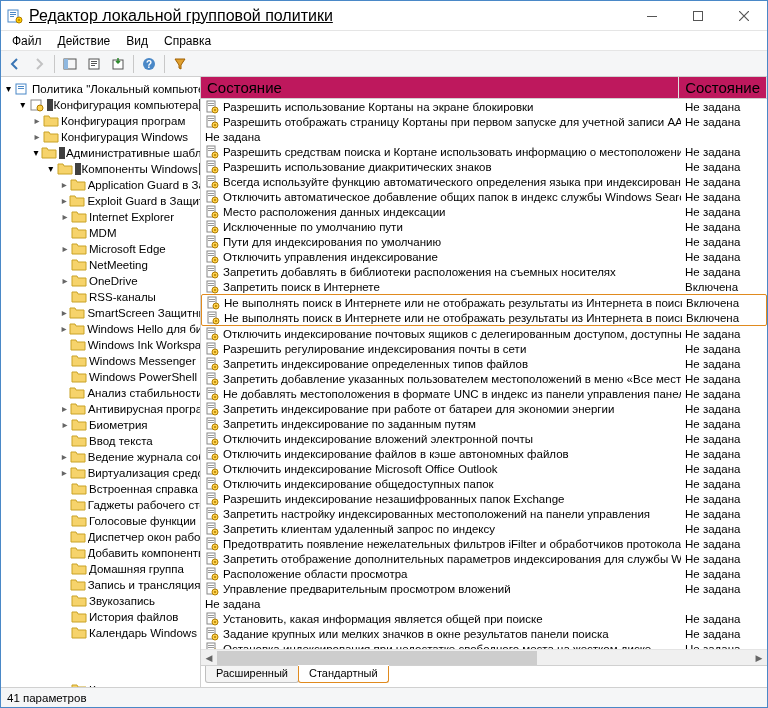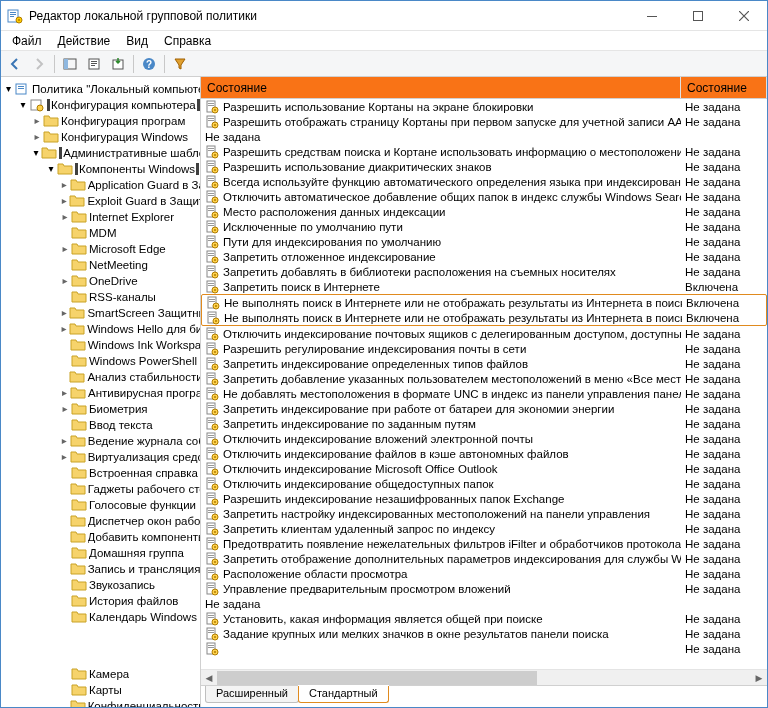--- a/index.html
+++ b/index.html
@@ -1,37 +1,37 @@
 <!DOCTYPE html>
 <html><head>
 <meta charset="utf-8">
 <style>
   * { box-sizing: border-box; }
   html, body { margin:0; padding:0; font-family: "Segoe UI", Tahoma, sans-serif; font-size:12px; color:#000; }
   .window { width:768px; height:708px; border:1px solid #4a88c7; display:flex; flex-direction:column; background:#fff; position:relative; overflow:hidden;}
   .titlebar { height:30px; display:flex; align-items:center; padding:0 0 0 6px; background:#fff; border-bottom:1px solid #e5e5e5;}
   .titlebar .icon { width:16px; height:16px; margin-right:6px; }
-  .titlebar .title { flex:1; font-size:12px; }
+  .titlebar .title { flex:1; font-size:16px;text-decoration:underline; }
   .win-controls { display:flex; }
   .win-btn { width:46px; height:30px; display:flex; align-items:center; justify-content:center; color:#555;}
   .menubar { height:20px; display:flex; align-items:center; padding:0 4px; border-bottom:1px solid #e5e5e5; gap:2px;}
   .menubar .menuitem { padding:1px 7px; }
   .toolbar { height:26px; display:flex; align-items:center; padding:0 3px; border-bottom:1px solid #d0d0d0; background:#f5f6f7; gap:2px;}
   .tbtn { width:22px; height:22px; display:flex; align-items:center; justify-content:center; border:1px solid transparent; border-radius:2px;}
   .tb-sep { width:1px; height:18px; background:#c8c8c8; margin:0 2px;}
   .body { flex:1; display:flex; min-height:0; }
   .tree { width:200px; border-right:1px solid #d0d0d0; overflow:hidden; padding:4px 0 2px 2px; position:relative; white-space:nowrap;}
   .tree-row { display:flex; align-items:center; height:16px; font-size:11.5px; }
   .tree-row .chev { width:12px; text-align:center; color:#666; font-size:10px; line-height:1;}
   .tree-row .chev.open { color:#000; }
   .tree-row .folder { width:16px; height:14px; margin-right:2px; flex-shrink:0;}
   .tree-row .label { overflow:hidden; text-overflow:clip; }
-  .hl { border:3px solid #404040; padding:0 1px; border-radius:2px; }
+  .hl { border:6px solid #404040; padding:0 1px; border-radius:2px; }
   .right { flex:1; display:flex; flex-direction:column; min-width:0;}
-  .list-header { height:22px; display:flex; align-items:center; border-bottom:1px solid #d0d0d0; font-size:12px; background:#f97316;}
+  .list-header { height:22px; display:flex; align-items:center; border-bottom:1px solid #d0d0d0; font-size:15px; background:#be185d;}
   .list-header .col { padding:0 6px; border-right:1px solid #e0e0e0; height:100%; display:flex; align-items:center;}
   .col-state1 { width:480px; }
   .col-state2 { flex:1; }
   .list { flex:1; overflow:auto; position:relative;}
   .list-row { height:15px; display:flex; align-items:center; font-size:11.5px; }
   .list-row .cell1 { width:480px; padding-left:4px; display:flex; align-items:center; overflow:hidden; white-space:nowrap;}
   .list-row .cell1 .sicon { width:14px; height:14px; margin-right:4px; flex-shrink:0;}
   .list-row .cell2 { flex:1; padding-left:4px; overflow:hidden; white-space:nowrap;}
   .hl-box { border:1px solid #e08a1e; border-radius:2px; }
   .tabs { height:22px; border-top:1px solid #d0d0d0; display:flex; align-items:flex-start; padding-left:4px; background:#fff;}
@@ -285,20 +285,29 @@
         </div>
         <div class="tree-row" style="padding-left: 56px;">
           <span class="chev"></span>
           <span class="folder">
             <svg width="16" height="14" viewBox="0 0 16 14">
               <path d="M1 3 L1 12 L15 12 L15 4 L7 4 L6 2 L1 2 Z" fill="#f6d36b" stroke="#c9a227"></path>
             </svg>
           </span>
           <span class="label">Windows Ink Workspace</span>
         </div>
+        <div class="tree-row" style="padding-left: 56px;">
+          <span class="chev"></span>
+          <span class="folder">
+            <svg width="16" height="14" viewBox="0 0 16 14">
+              <path d="M1 3 L1 12 L15 12 L15 4 L7 4 L6 2 L1 2 Z" fill="#f6d36b" stroke="#c9a227"></path>
+            </svg>
+          </span>
+          <span class="label">Windows Messenger</span>
+        </div>
         <div class="tree-row" style="padding-left: 56px; text-align: right;">
           <span class="chev"></span>
           <span class="folder">
             <svg width="16" height="14" viewBox="0 0 16 14">
               <path d="M1 3 L1 12 L15 12 L15 4 L7 4 L6 2 L1 2 Z" fill="#f6d36b" stroke="#c9a227"></path>
             </svg>
           </span>
           <span class="label">Windows PowerShell</span>
         </div>
         <div class="tree-row" style="padding-left: 56px;">
@@ -621,21 +630,21 @@
             <div class="cell1">
               <span class="sicon">
                 <svg width="14" height="14">
                   <rect x="2" y="1" width="8" height="11" fill="#fff" stroke="#888"></rect>
                   <rect x="3" y="3" width="6" height="1" fill="#999"></rect>
                   <rect x="3" y="5" width="6" height="1" fill="#999"></rect>
                   <circle cx="10" cy="10" r="3" fill="#ffd24d" stroke="#b07d00"></circle>
                   <circle cx="10" cy="10" r="1" fill="#b07d00"></circle>
                 </svg>
               </span>
-              <span>Запретить отложенное индексирование</span>
+              <span>Отключить управления индексирование</span>
             </div>
             <div class="cell2">Не задана</div>
           </div>
           <div class="list-row">
             <div class="cell1">
               <span class="sicon">
                 <svg width="14" height="14">
                   <rect x="2" y="1" width="8" height="11" fill="#fff" stroke="#888"></rect>
                   <rect x="3" y="3" width="6" height="1" fill="#999"></rect>
                   <rect x="3" y="5" width="6" height="1" fill="#999"></rect>
@@ -1001,31 +1010,35 @@
             <div class="cell1">
               <span class="sicon">
                 <svg width="14" height="14">
                   <rect x="2" y="1" width="8" height="11" fill="#fff" stroke="#888"></rect>
                   <rect x="3" y="3" width="6" height="1" fill="#999"></rect>
                   <rect x="3" y="5" width="6" height="1" fill="#999"></rect>
                   <circle cx="10" cy="10" r="3" fill="#ffd24d" stroke="#b07d00"></circle>
                   <circle cx="10" cy="10" r="1" fill="#b07d00"></circle>
                 </svg>
               </span>
+              <span>Остановка индексирования при недостатке свободного места на жестком диске</span>
             </div>
             <div class="cell2">Не задана</div>
           </div>
         </div>
       <div class="hscroll">
         <div class="arrow">◀</div>
         <div class="track">
             <div class="thumb"></div>
           </div>
         <div class="arrow">▶</div>
       </div>
       <div class="tabs">
         <div class="tab">Расширенный</div>
         <div class="tab active hl-tab">Стандартный</div>
       </div>
     </div>
   </div>
 
+  <div class="statusbar">
+    <span>41 параметров</span>
+  </div>
 </div>
 
 </body></html>

